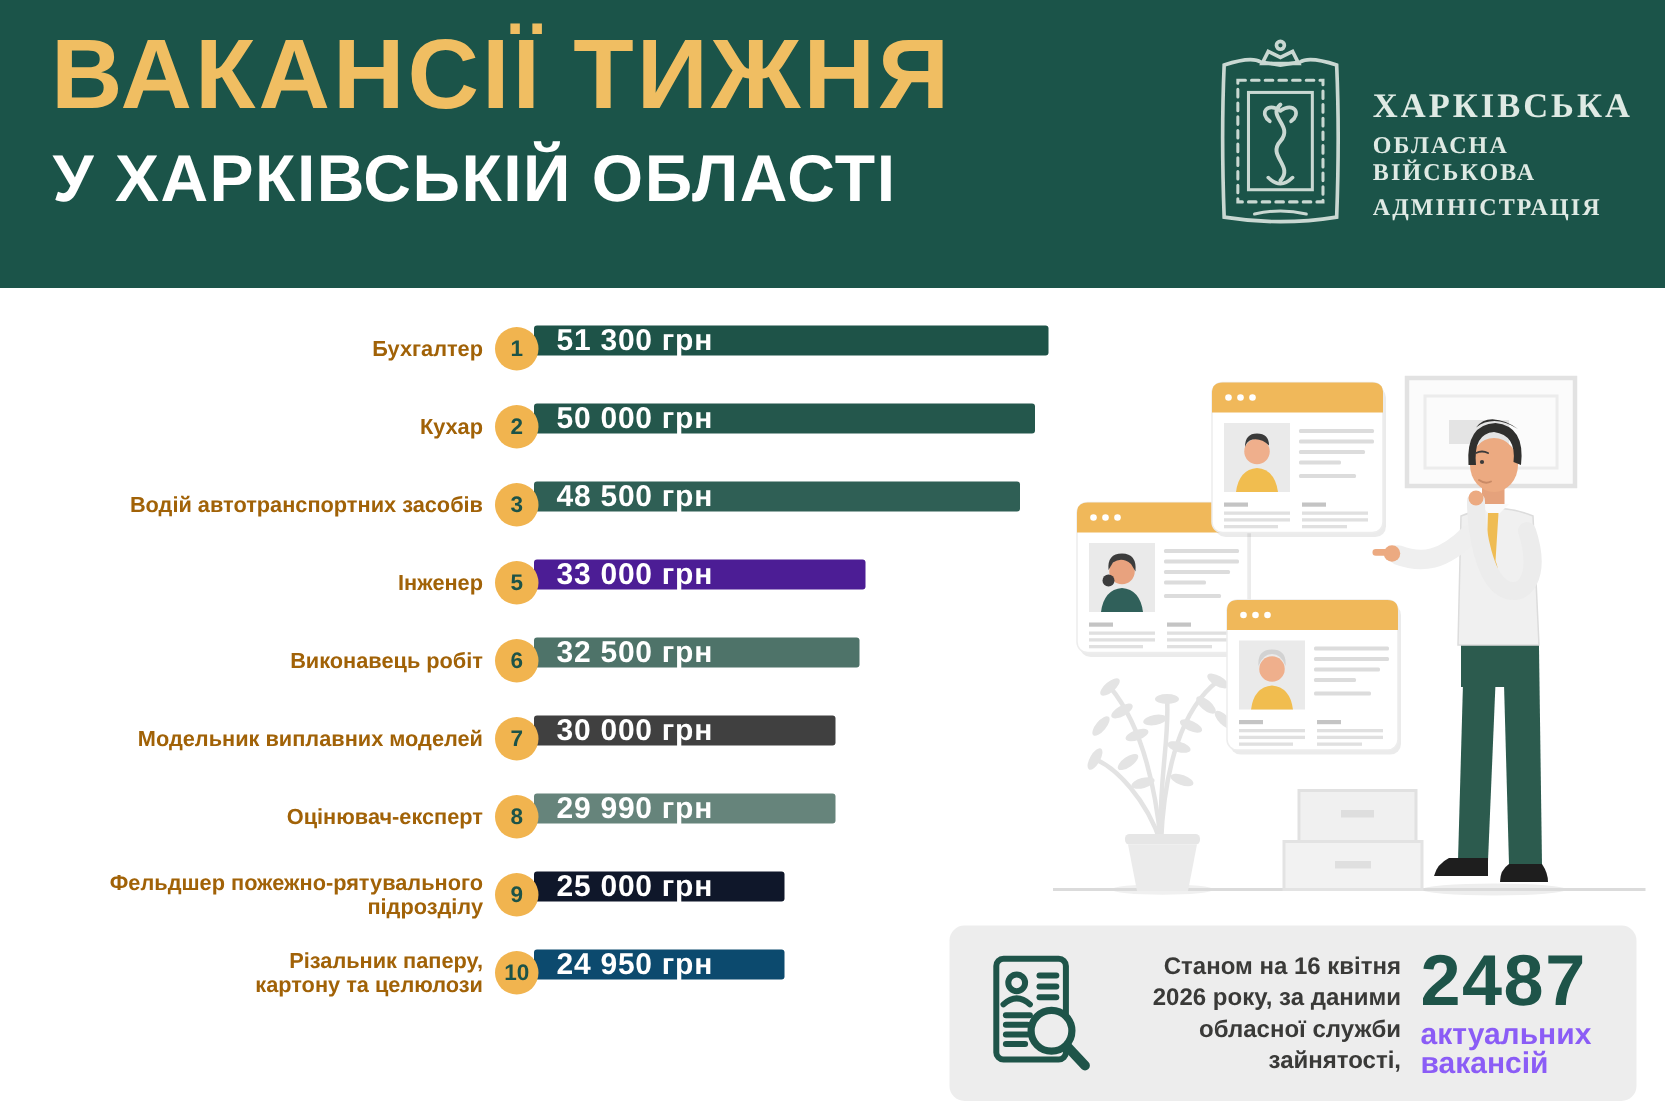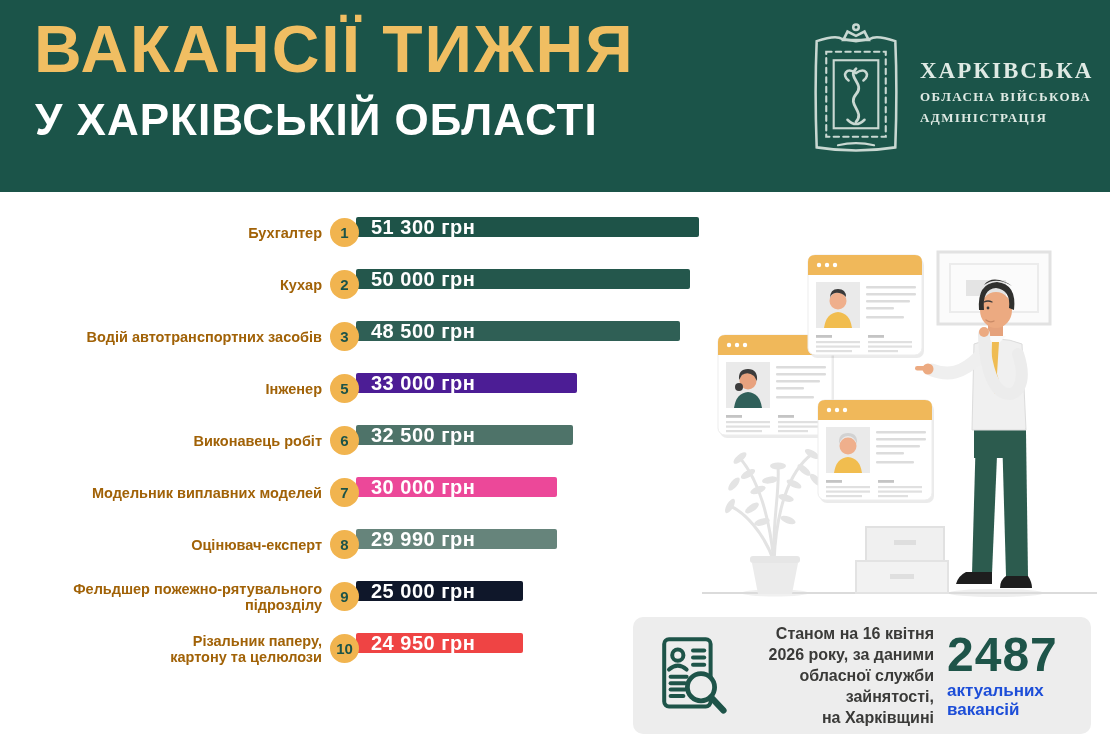--- a/index.html
+++ b/index.html
@@ -13,21 +13,21 @@
     position:absolute;left:34px;top:12px;font-size:66px;line-height:74px;font-weight:700;
     color:#F0BE62;letter-spacing:2px;white-space:nowrap;
   }
   .subtitle{
     position:absolute;left:35px;top:94px;font-size:44px;line-height:52px;font-weight:700;
     color:#FFFFFF;letter-spacing:1px;white-space:nowrap;
   }
   .logo{position:absolute;left:808px;top:22px;display:flex;gap:16px;}
   .logo-text{margin-top:36px;color:#DFEAE4;font-family:"Liberation Serif", serif;}
   .logo-line1{font-size:23px;font-weight:700;letter-spacing:2px;}
-  .logo-line2,.logo-line3{font-size:13px;font-weight:700;letter-spacing:1.4px;margin-top:5px;}
+  .logo-line2,.logo-line3{font-size:16px;font-weight:700;letter-spacing:1.4px;margin-top:5px;}
   
   .rows{position:absolute;left:0;top:207px;width:705px;}
   .row{display:flex;align-items:center;height:52px;}
   .lbl{
     width:330px;box-sizing:border-box;padding-right:8px;text-align:right;
     font-size:14.5px;line-height:16px;font-weight:600;color:#a16207;white-space:pre-line;
   }
   .barzone{position:relative;flex:1;height:32px;}
   .bar{
     position:absolute;left:26px;top:0;height:20px;border-radius:2px;
@@ -40,21 +40,21 @@
     display:flex;align-items:center;justify-content:center;z-index:2;
   }
   
   .statbox{
     position:absolute;left:633px;top:617px;width:458px;height:117px;background:#EDEDED;
     border-radius:10px;display:flex;align-items:center;box-sizing:border-box;padding:0 16px 0 20px;
   }
   .note{flex:1;text-align:right;font-size:16px;line-height:21px;font-weight:700;color:#3A3A38;padding-right:13px;}
   .count-wrap{width:128px;}
   .count{font-size:48px;line-height:46px;font-weight:700;color:#1E5449;letter-spacing:1px;}
-  .count-label{font-size:17px;line-height:19px;font-weight:700;color:#1d4ed8;margin-top:3px;}
+  .count-label{font-size:20px;line-height:19px;font-weight:700;color:#8b5cf6;margin-top:3px;}
   
   .illus{position:absolute;left:700px;top:222px;width:400px;height:378px;}
 </style>
 </head>
 <body>
 
 <div class="header">
   <div class="title">ВАКАНСІЇ ТИЖНЯ</div>
   <div class="subtitle">У ХАРКІВСЬКІЙ ОБЛАСТІ</div>
 
@@ -123,21 +123,21 @@
       <div class="barzone">
         <div class="bar" style="width:217px;background:#4E7369">
           <span class="val">32 500 грн</span>
         </div>
         <div class="badge">6</div>
       </div>
     </div>
     <div class="row">
       <div class="lbl">Модельник виплавних моделей</div>
       <div class="barzone">
-        <div class="bar" style="width:201px;background:#ec4899">
+        <div class="bar" style="width:201px;background:#404040">
           <span class="val">30 000 грн</span>
         </div>
         <div class="badge">7</div>
       </div>
     </div>
     <div class="row">
       <div class="lbl">Оцінювач-експерт</div>
       <div class="barzone">
         <div class="bar" style="width:201px;background:#66847B">
           <span class="val">29 990 грн</span>
@@ -152,21 +152,21 @@
         <div class="bar" style="width:167px;background:#0f172a">
           <span class="val">25 000 грн</span>
         </div>
         <div class="badge">9</div>
       </div>
     </div>
     <div class="row">
       <div class="lbl">Різальник паперу,
 картону та целюлози</div>
       <div class="barzone">
-        <div class="bar" style="width:167px;background:#ef4444">
+        <div class="bar" style="width:167px;background:#0c4a6e">
           <span class="val">24 950 грн</span>
         </div>
         <div class="badge">10</div>
       </div>
     </div>
   </div>
 
 <svg class="illus" viewBox="0 0 400 378">
 
   <g>
@@ -351,21 +351,20 @@
         <path d="M22 71 H40"></path>
         <path d="M22 79 H38"></path>
     </g>
     <circle cx="60" cy="68" r="17" fill="#EDEDED" stroke="#1E5449" stroke-width="6"></circle>
     <line x1="73" y1="81" x2="88" y2="97" stroke="#1E5449" stroke-width="8" stroke-linecap="round"></line>
   </svg>
   <div class="note">
     <div>Станом на 16 квітня</div>
     <div>2026 року, за даними</div>
     <div>обласної служби зайнятості,</div>
-    <div>на Харківщині</div>
   </div>
   <div class="count-wrap">
     <div class="count">2487</div>
     <div class="count-label">
       <div>актуальних</div>
       <div>вакансій</div>
     </div>
   </div>
 </div>
 

